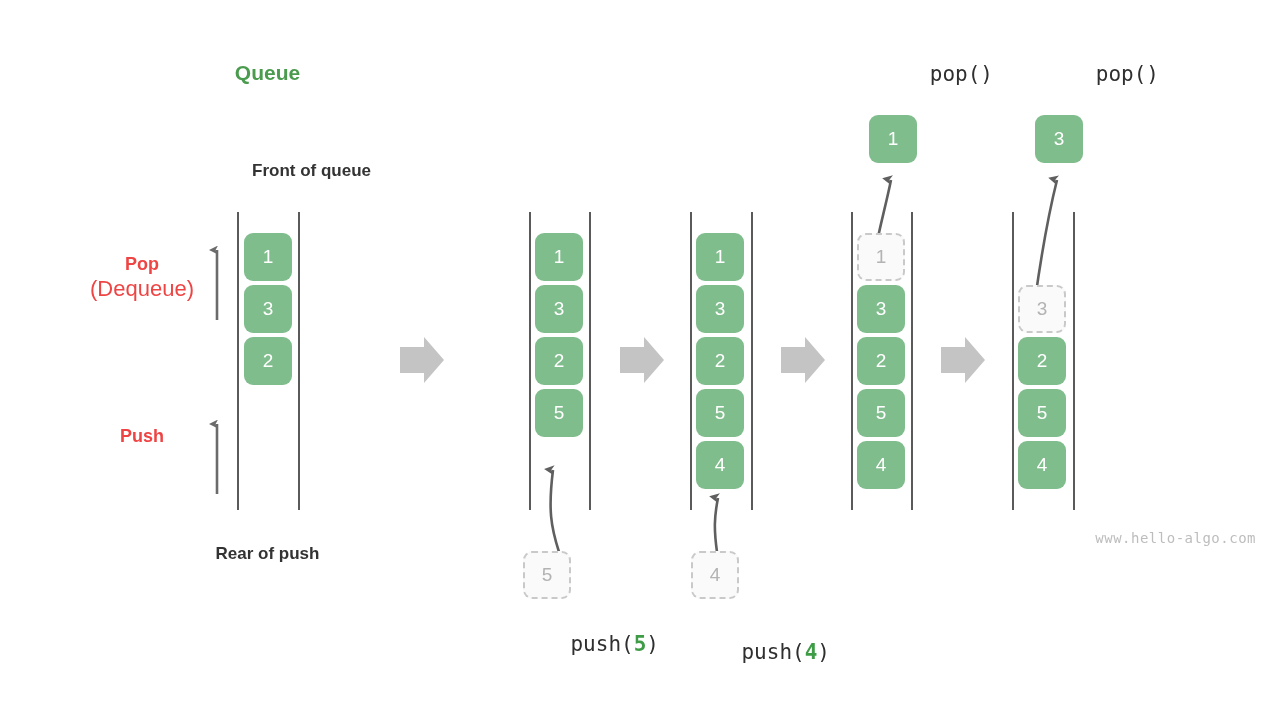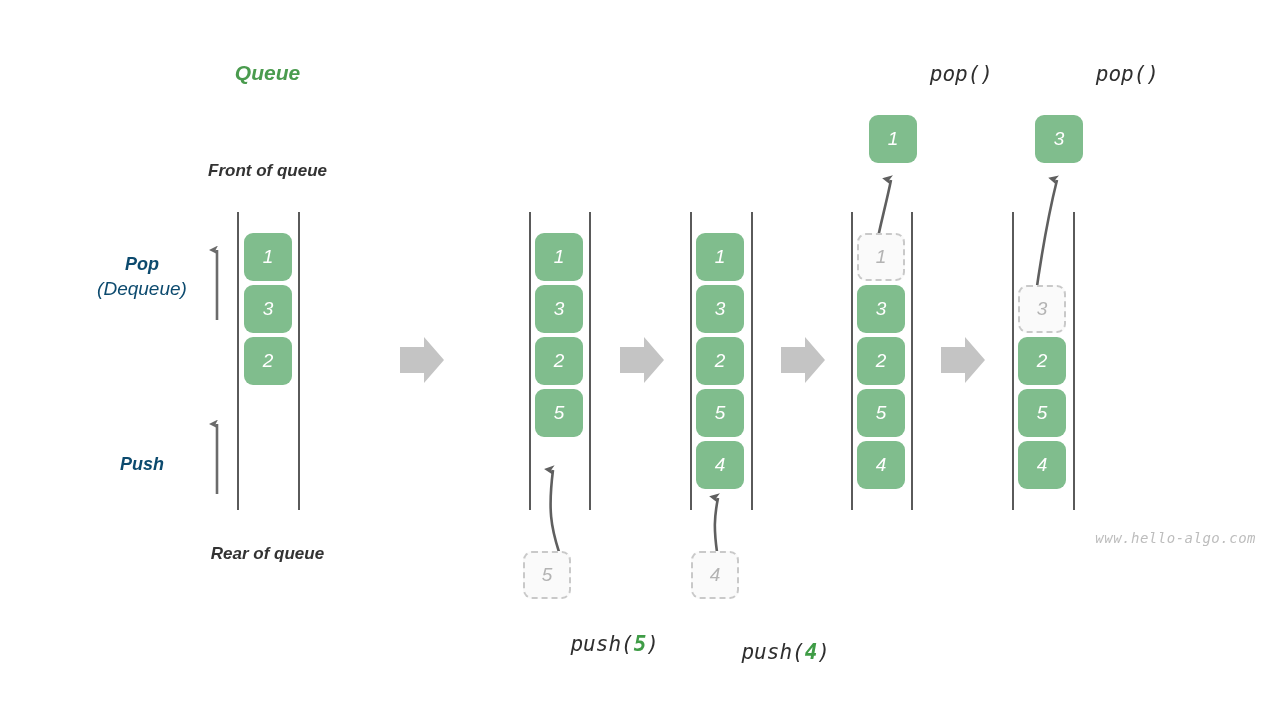--- a/index.html
+++ b/index.html
@@ -12,21 +12,20 @@
     height: 720px;
     font-family: "Liberation Sans", sans-serif;
     position: relative;
     overflow: hidden;
   }
   #stage {
     position: absolute;
     left: 0; top: 0;
     width: 1280px;
     height: 564px;
-    font-style: italic;
   }
 
   
   .lbl {
     position: absolute;
     white-space: nowrap;
     color: #3a3a3a;
   }
   .title-queue {
     font-size: 21px;
@@ -37,43 +36,43 @@
     text-align: center;
   }
   .front-label, .rear-label {
     font-size: 17px;
     font-weight: bold;
     color: #333333;
     left: 0;
     width: 535px;
     text-align: center;
   }
-  .front-label { top: 161px; }
+  .front-label { top: 161px; padding-left: 44px; }
   .rear-label  { top: 544px; }
 
   .op-label {
     position: absolute;
     width: 200px;
     text-align: center;
-    color: #0c4a6e;
+    color: #ef4444;
   }
   .op-label .op-main {
     display: block;
     font-size: 18px;
     font-weight: bold;
     line-height: 24px;
   }
   .op-label .op-sub {
     display: block;
-    font-size: 19px;
+    font-size: 22px;
     font-weight: normal;
     line-height: 26px;
   }
   .op-pop  { left: 42px; top: 252px; }
-  .op-push { left: 42px; top: 424px; margin-top: 28px; }
+  .op-push { left: 42px; top: 424px; }
 
   .mono-label {
     position: absolute;
     font-family: "DejaVu Sans Mono", "Liberation Mono", monospace;
     font-size: 21px;
     color: #2f2f2f;
     white-space: nowrap;
     text-align: right;
   }
   .mono-label .arg { color: #3f9c46; font-weight: bold; }
@@ -174,21 +173,21 @@
     <g fill="#c4c4c4">
       <path d="M781 347 L805 347 L805 337 L825 360 L805 383 L805 373 L781 373 Z"></path>
     </g>
     <g fill="#c4c4c4">
       <path d="M941 347 L965 347 L965 337 L985 360 L965 383 L965 373 L941 373 Z"></path>
     </g>
   </svg>
 
   <div class="lbl title-queue">Queue</div>
   <div class="lbl front-label">Front of queue</div>
-  <div class="lbl rear-label">Rear of queue</div>
+  <div class="lbl rear-label">Rear of push</div>
 
   <div class="op-label op-pop">
     <span class="op-main">Pop</span>
     <span class="op-sub">(Dequeue)</span>
   </div>
   <div class="op-label op-push">
     <span class="op-main">Push</span>
   </div>
 
   <div class="col">

